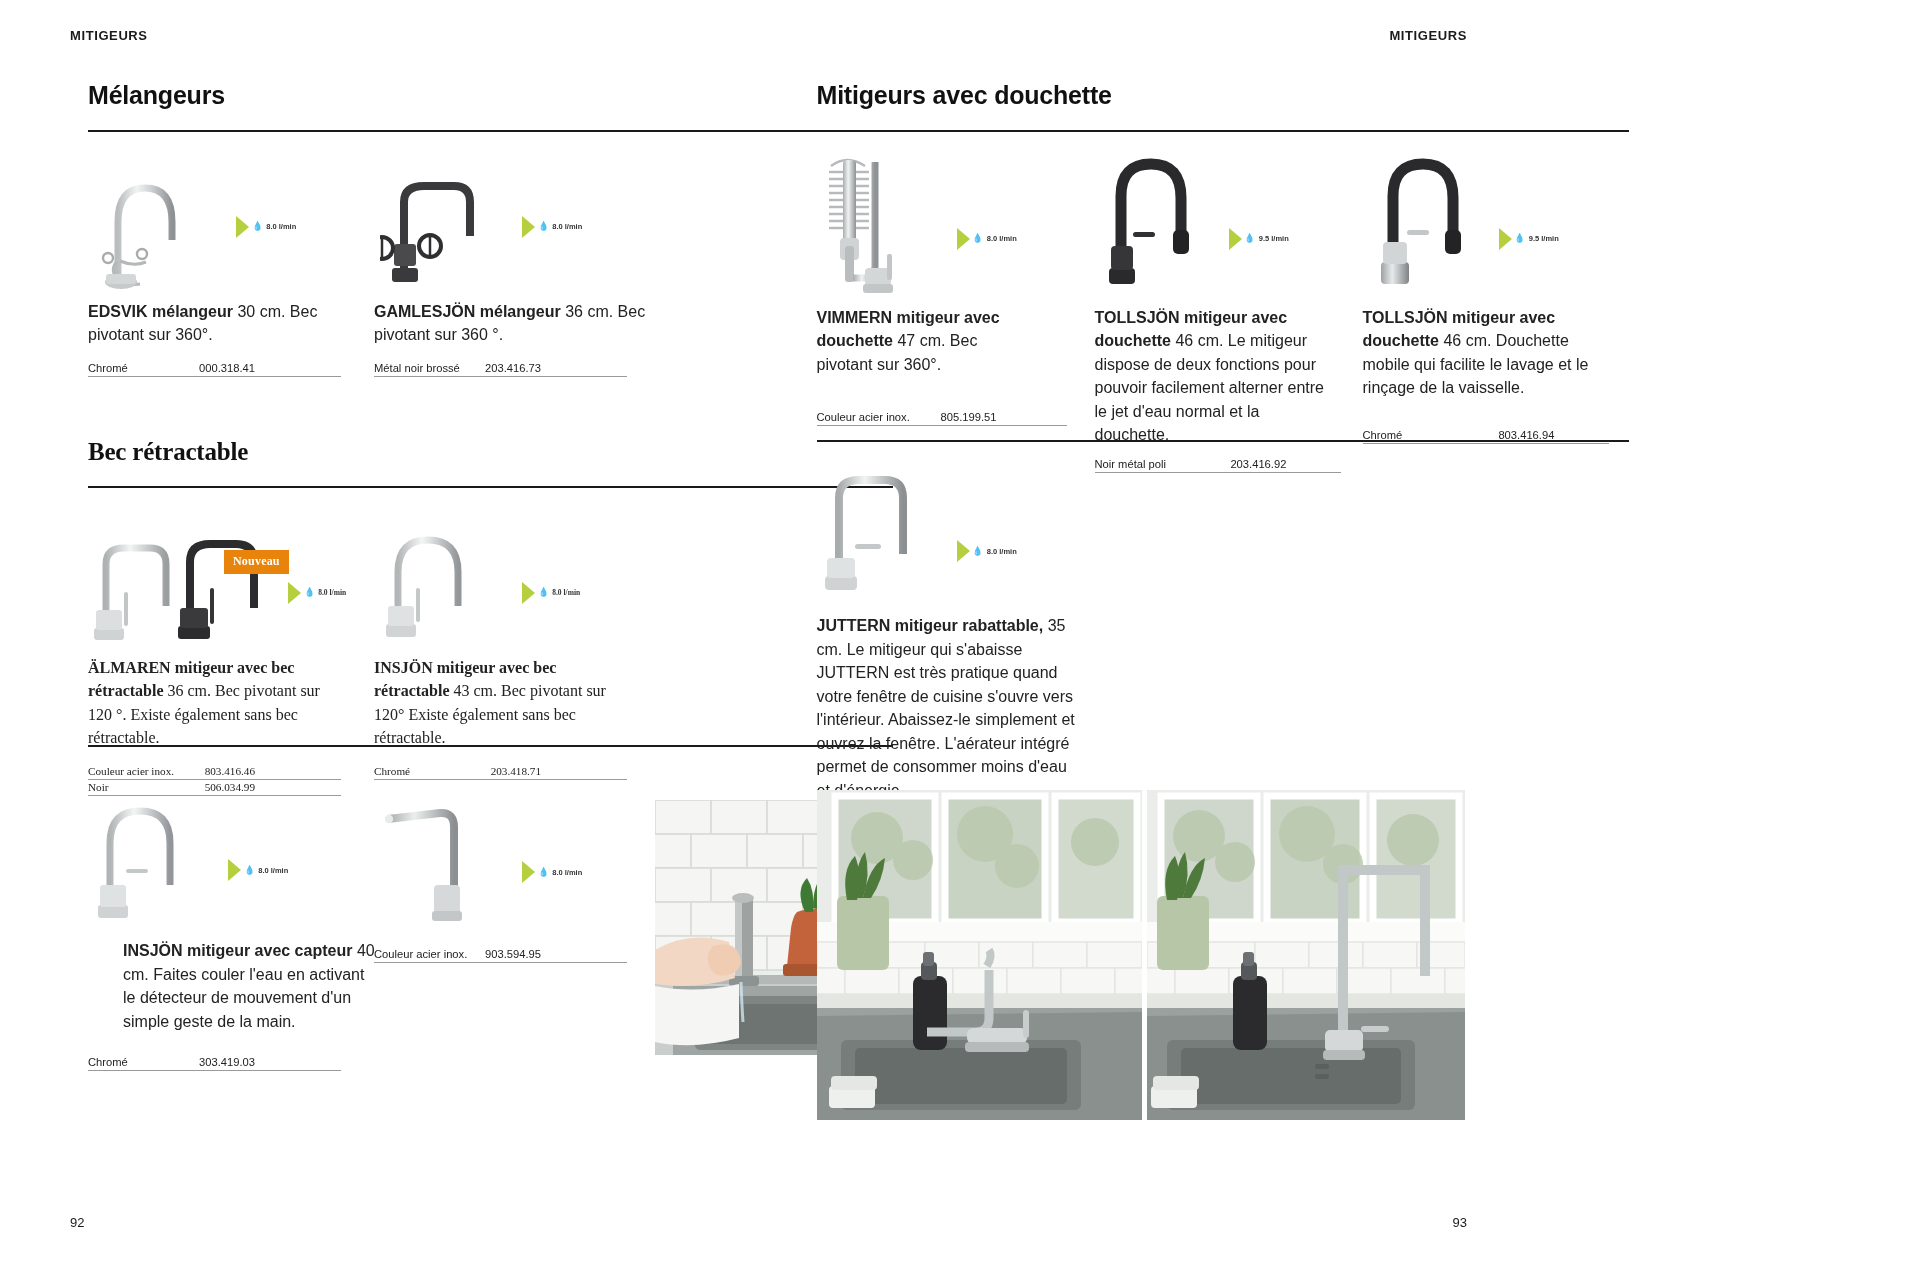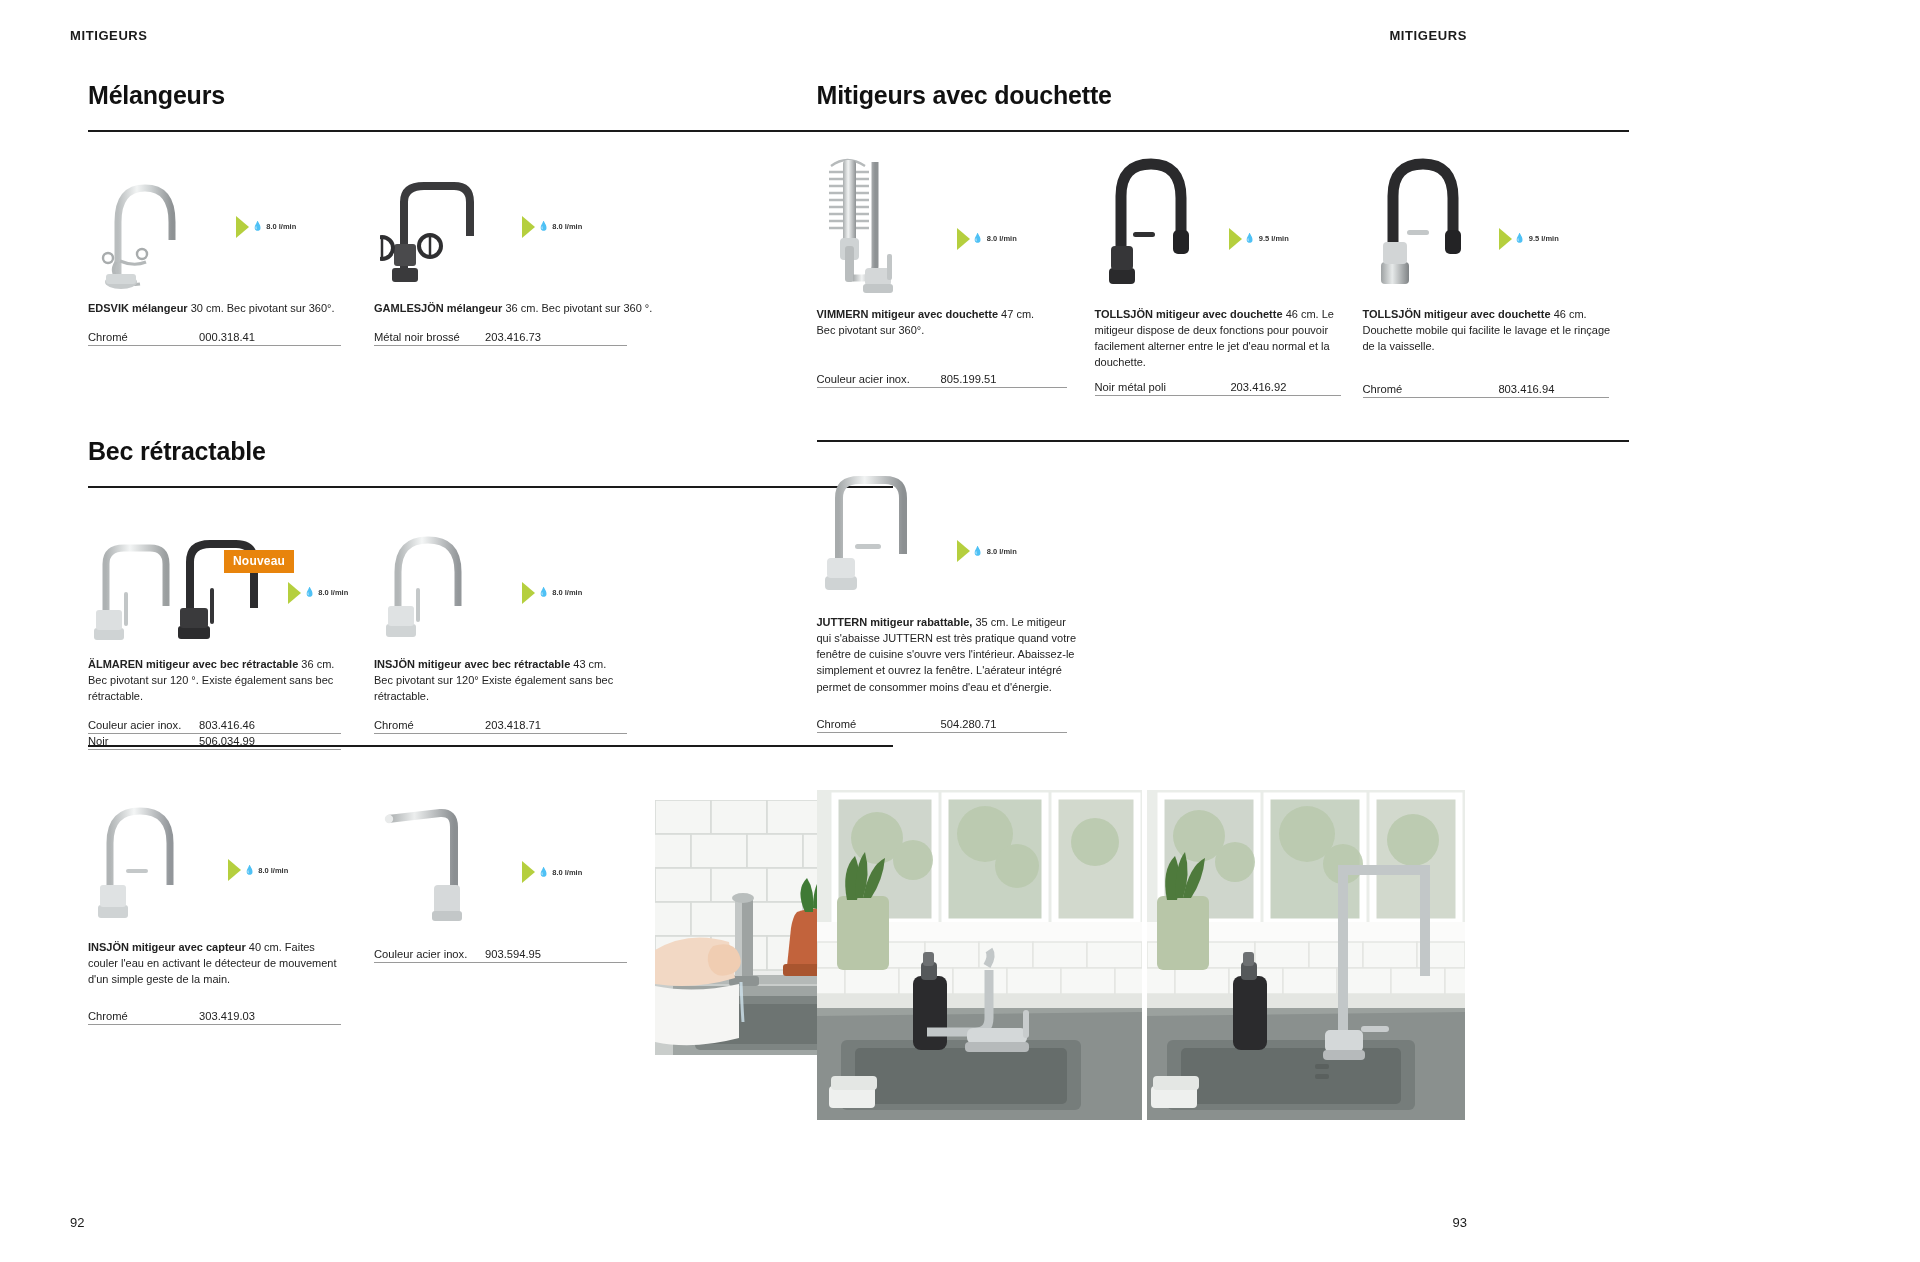--- a/index.html
+++ b/index.html
@@ -30,21 +30,21 @@
     font-size: 25px; font-weight: bold; letter-spacing: -.2px;
     color: #111; line-height: 1.1; padding-bottom: 20px;
   }
   .sec-rule { height: 2px; background: #1a1a1a; width: 100%; }
 
   
   .prodrow { display: flex; margin-top: 22px; }
   .prod { position: relative; }
 
   .imgbox { position: relative; height: 140px; }
-  .capname { font-size: 11px; line-height: 1.47; color: #222; }
+  .capname { font-size: 16px; line-height: 1.47; color: #222; }
   .capname b { font-weight: bold; }
   .caption { margin-top: 6px; }
 
   .variants { margin-top: 14px; }
   .vrow {
     display: flex; justify-content: space-between;
     font-size: 11.2px; color: #222;
     border-bottom: 1px solid #9a9a9a;
     padding: 1px 0 2px 0;
   }
@@ -160,21 +160,21 @@
           <div class="variants" style="width:253px;">
             <div class="vrow">
               <span>Métal noir brossé</span>
               <span class="vnum">203.416.73</span>
             </div>
           </div>
         </div>
       </div>
     </div>
 
-    <div class="section" style="left:88px; top:438px; width:805px;">
+    <div class="section" style="left:88px; top:438px; width:805px;font-family:Liberation Serif, serif;">
       <div class="sec-title">Bec rétractable</div>
       <div class="sec-rule"></div>
 
       <div class="prodrow">
 
         <div class="prod" style="width:286px;">
           <div class="imgbox">
             <svg class="fx" style="left:2px; top:8px;" width="110" height="130" viewBox="0 0 110 130">
               <defs>
                   <linearGradient id="chr2" x1="0" y1="0" x2="1" y2="0">
@@ -271,21 +271,21 @@
               <rect x="4" y="116" width="30" height="13" rx="3" fill="#cfd3d4"></rect>
               <rect x="6" y="96" width="26" height="22" rx="3" fill="#dfe2e3"></rect>
               <rect x="32" y="80" width="22" height="4" rx="2" fill="#c4c8c9"></rect>
             </svg>
             <div class="flow" style="left:140px; top:76px;">
               <span class="arrow"></span>
               <span class="drop">💧</span>
               <span class="lmin">8.0 l/min</span>
             </div>
           </div>
-          <div class="caption capname" style="width:252px;">
+          <div class="caption capname" style="width:252px;margin-left:35px;">
             <b>INSJÖN mitigeur avec capteur</b>
             <span>40 cm. Faites couler l'eau en activant le détecteur de mouvement d'un simple geste de la main.</span>
           </div>
           <div class="variants" style="width:253px; margin-top:22px;">
             <div class="vrow">
               <span>Chromé</span>
               <span class="vnum">303.419.03</span>
             </div>
           </div>
         </div>

